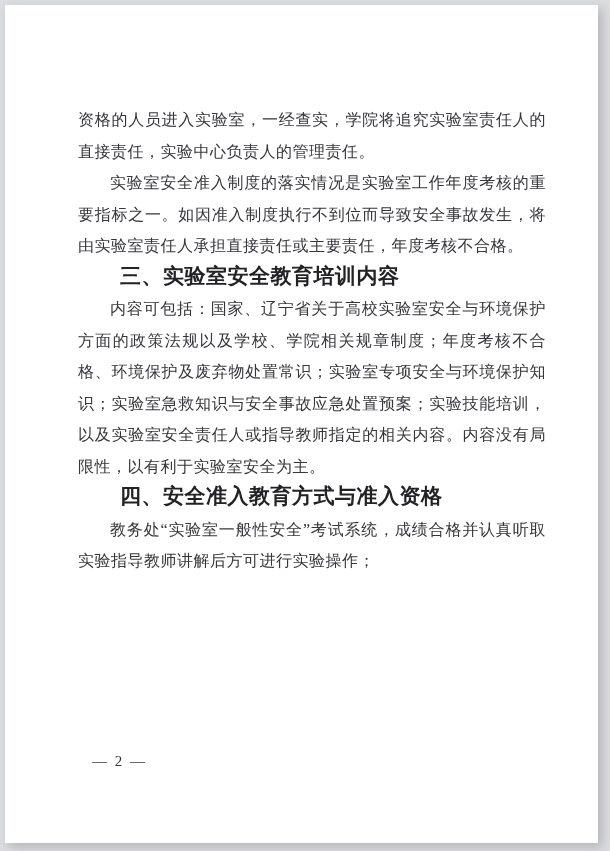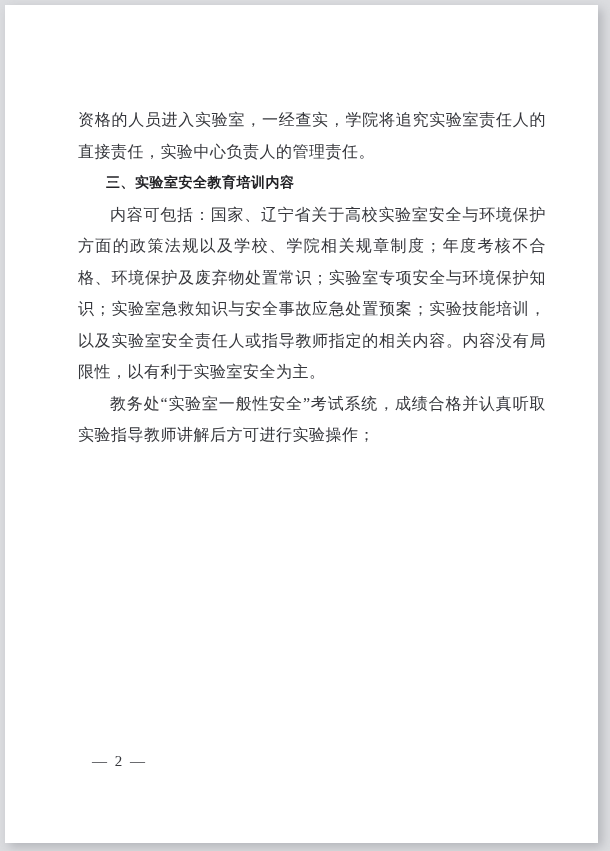--- a/index.html
+++ b/index.html
@@ -38,42 +38,44 @@
     line-height: 31.5px;
     letter-spacing: 0.5px;
     color: var(--ink);
     text-align: justify;
     text-justify: inter-character;
     text-indent: 2em;
     word-break: break-all;
   }
   .body-par.no-indent { text-indent: 0; }
   .heading {
-    font-family: Liberation Serif, serif;
+    font-family: Liberation Mono, monospace;
     font-weight: 700;
-    font-size: 14px;
+    font-size: 21px;
     line-height: 31.5px;
     letter-spacing: 0.5px;
     color: var(--heading-ink);
     text-indent: 2em;
   }
   .page-footer {
     position: absolute;
     left: 87px; top: 748px;
     font-size: 15px;
     letter-spacing: 2px;
     color: var(--ink);
   }
 </style>
 </head>
 <body>
 
 <div class="viewport">
   <div class="paper">
     <div class="content">
       <p class="body-par no-indent">资格的人员进入实验室，一经查实，学院将追究实验室责任人的直接责任，实验中心负责人的管理责任。</p>
+      <p class="body-par">实验室安全准入制度的落实情况是实验室工作年度考核的重要指标之一。如因准入制度执行不到位而导致安全事故发生，将由实验室责任人承担直接责任或主要责任，年度考核不合格。</p>
       <h3 class="heading">三、实验室安全教育培训内容</h3>
       <p class="body-par">内容可包括：国家、辽宁省关于高校实验室安全与环境保护方面的政策法规以及学校、学院相关规章制度；年度考核不合格、环境保护及废弃物处置常识；实验室专项安全与环境保护知识；实验室急救知识与安全事故应急处置预案；实验技能培训，以及实验室安全责任人或指导教师指定的相关内容。内容没有局限性，以有利于实验室安全为主。</p>
+      <h3 class="heading">四、安全准入教育方式与准入资格</h3>
       <p class="body-par">教务处“实验室一般性安全”考试系统，成绩合格并认真听取实验指导教师讲解后方可进行实验操作；</p>
     </div>
     <div class="page-footer">— 2 —</div>
   </div>
 </div>
 
 </body></html>

